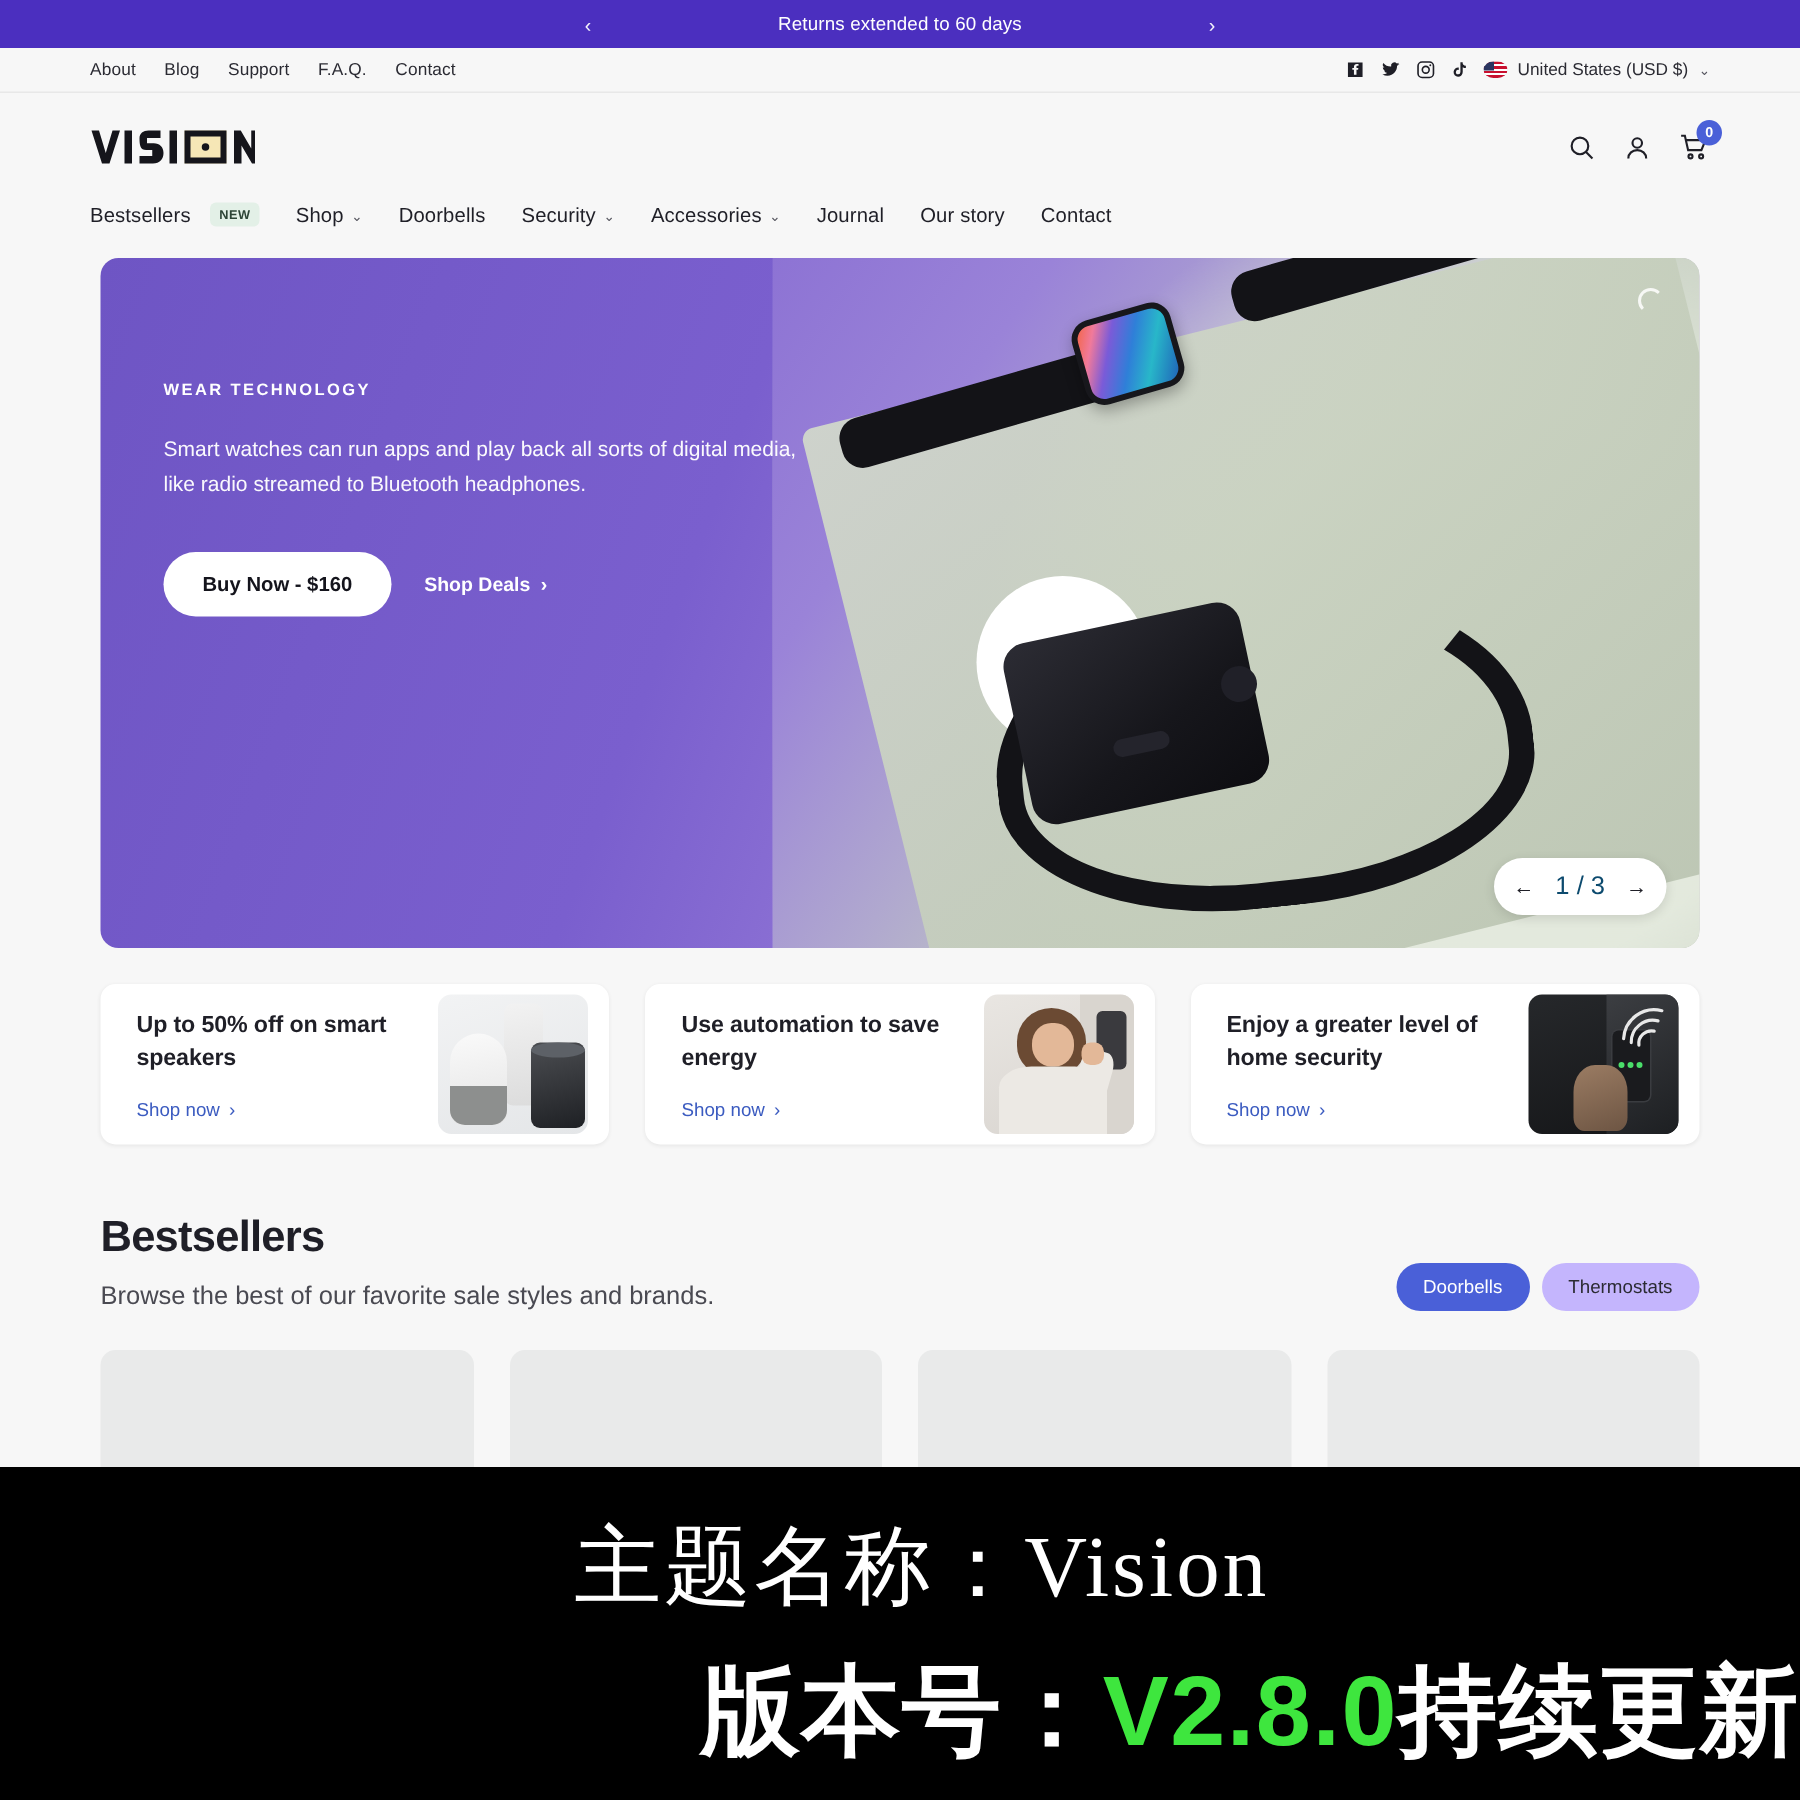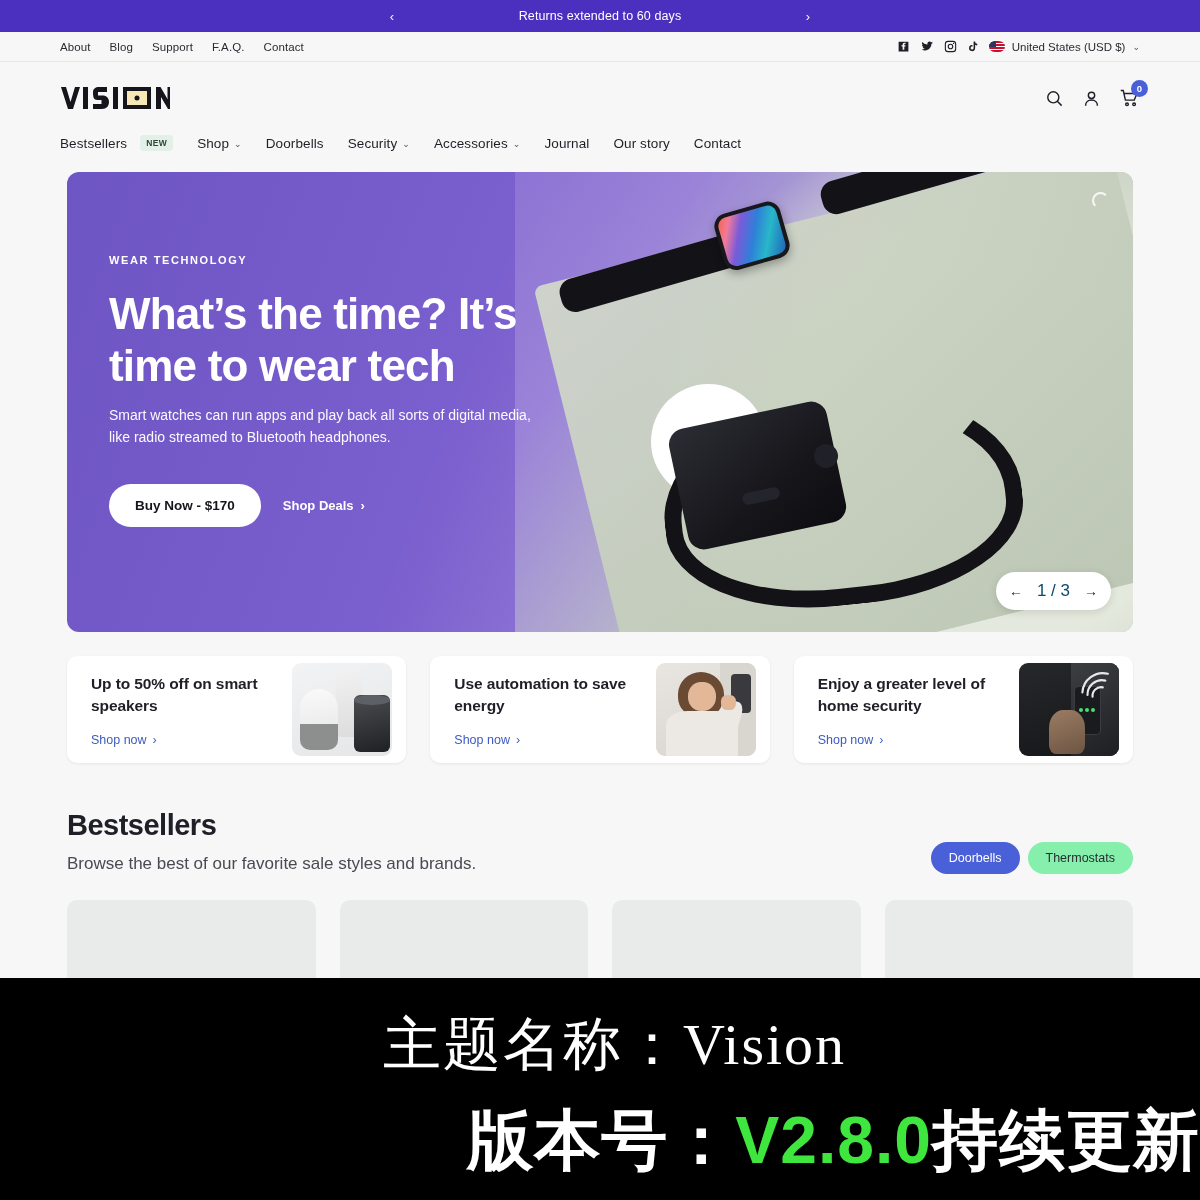--- a/index.html
+++ b/index.html
@@ -200,21 +200,21 @@
   .bestsellers { margin: 46px 67px 0 67px; position: relative; }
   .bs-head { display: flex; align-items: flex-end; justify-content: space-between; }
   .bs-title { font-size: 29px; font-weight: 700; color: #1f1f27; letter-spacing: -.5px; }
   .bs-sub { margin-top: 12px; font-size: 17px; color: #4a4a52; }
   .bs-filters { display: flex; gap: 8px; align-items: center; }
   .pill {
     border-radius: 22px; padding: 9px 18px; font-size: 12.5px; cursor: pointer;
     white-space: nowrap; border: none; font-family: inherit;
   }
   .pill-active { background: #4a60d8; color: #fff; }
-  .pill-idle { background: #86efac; color: #2b2b33; }
+  .pill-idle { background: #c4b5fd; color: #2b2b33; }
 
   .bs-grid { display: flex; gap: 24px; margin-top: 26px; }
   .product {
     flex: 1; background: #e9eaea; border-radius: 10px; height: 175px;
     position: relative; overflow: hidden; cursor: pointer;
   }
   .pr1-body { position: absolute; left: 28%; top: 62%; width: 46%; height: 56%; background: radial-gradient(circle at 40% 30%,#4a4a50,#0e0e12); border-radius: 50% 50% 42% 42%; }
   .pr1-lens { position: absolute; left: 42%; top: 78%; width: 18%; height: 22%; background: #2a2a30; border-radius: 50%; box-shadow: inset 0 0 0 3px #18181c; }
   .pr2-body { position: absolute; left: 22%; top: 60%; width: 56%; height: 54%; background: linear-gradient(160deg,#6d89ab,#46617f); border-radius: 10px; transform: rotate(-9deg); }
   .pr2-label { position: absolute; left: 30%; top: 88%; color: #cfe0ee; font-size: 22px; font-weight: 800; transform: rotate(-9deg); letter-spacing: 1px; }
@@ -387,24 +387,23 @@
         <div class="bot-strap"></div>
         <div class="bot-case"></div>
         <div class="bot-crown"></div>
         <div class="bot-side"></div>
       </div>
     </div>
     <div class="hero-spinner"></div>
 
     <div class="hero-copy">
       <div class="eyebrow">WEAR TECHNOLOGY</div>
-      <h1 class="hero-title">What’s the time? It’s time to wear tech</h1>
       <p class="hero-sub">Smart watches can run apps and play back all sorts of digital media, like radio streamed to Bluetooth headphones.</p>
       <div class="hero-ctas">
-        <button class="btn-primary">Buy Now - $170</button>
+        <button class="btn-primary">Buy Now - $160</button>
         <div class="btn-link">
           <span>Shop Deals</span>
           <span>›</span>
         </div>
       </div>
     </div>
 
     <div class="hero-pager">
       <button class="pager-btn">←</button>
       <span class="pager-count">1 / 3</span>

